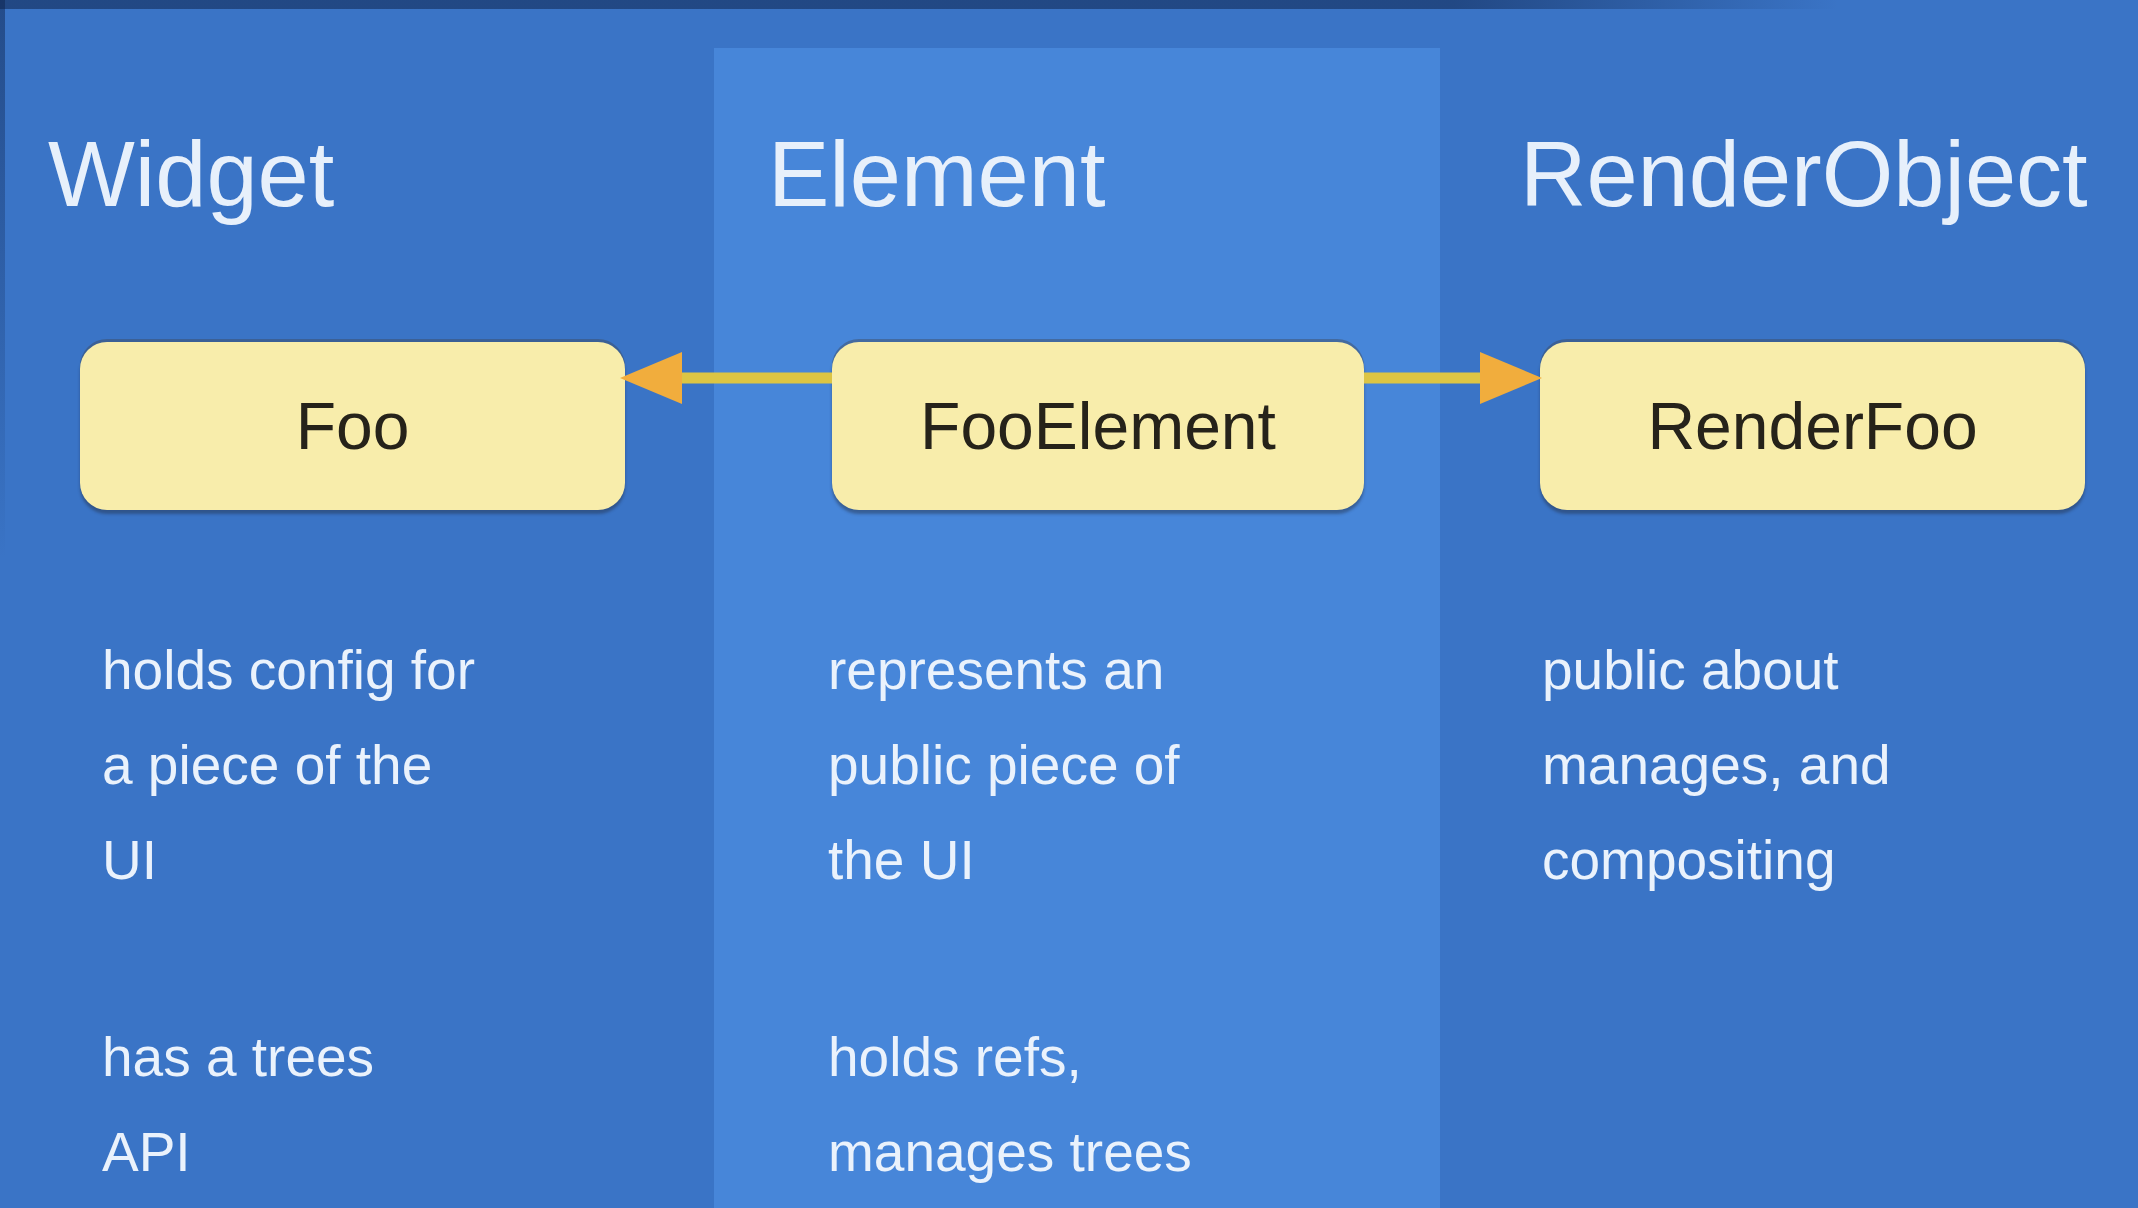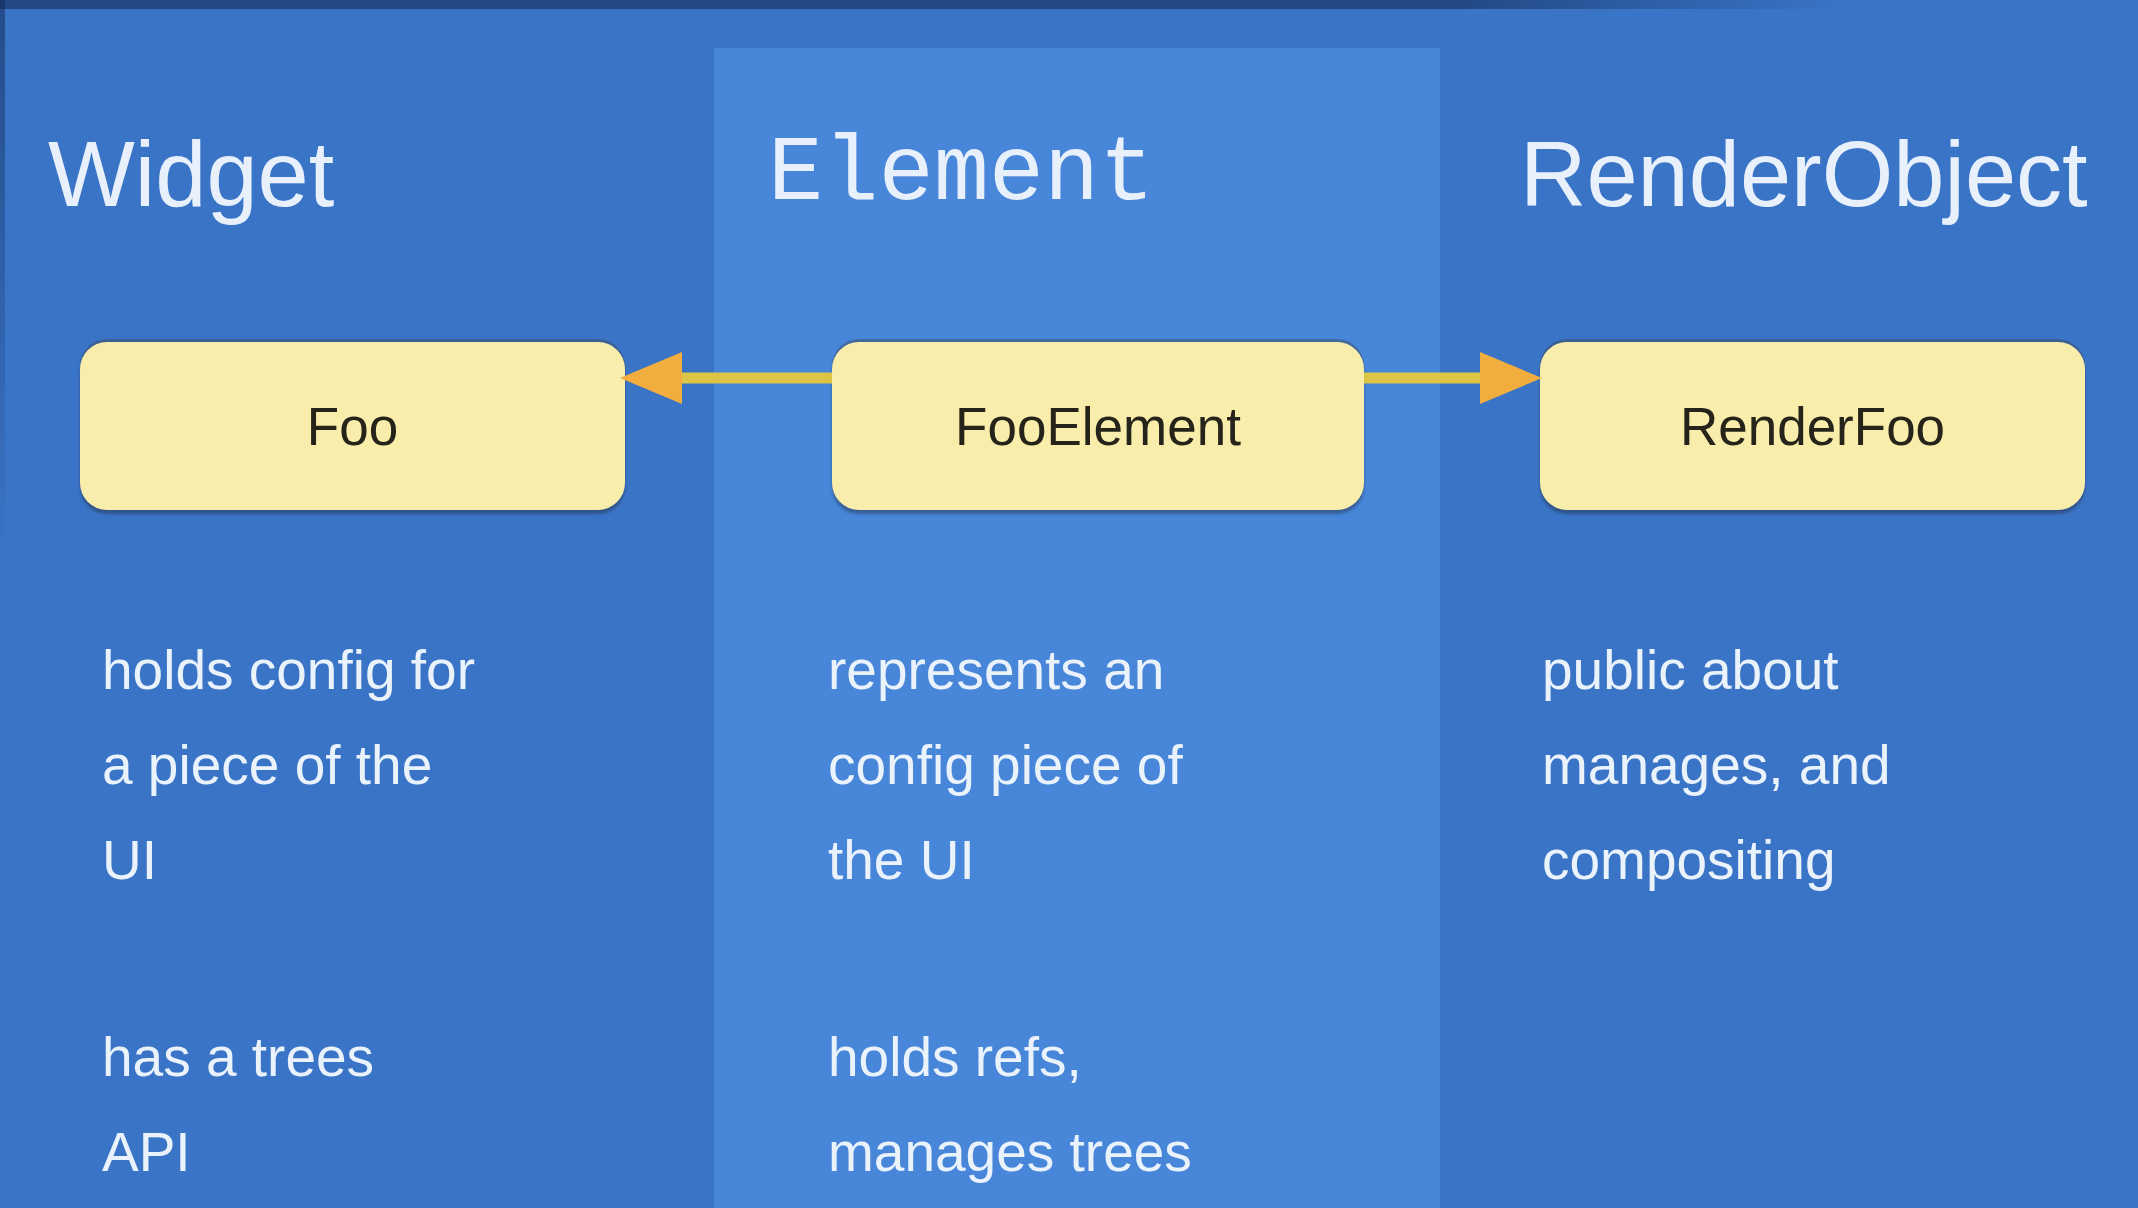--- a/index.html
+++ b/index.html
@@ -37,39 +37,39 @@
     position: absolute;
     top: 76px;
     margin: 0;
     font-size: 92px;
     font-weight: 400;
     line-height: 1.1;
     letter-spacing: 0px;
     color: var(--heading-text);
   }
   .col-left  .heading { left: 48px; }
-  .col-mid   .heading { left: 54px; font-family: Liberation Mono, monospace; }
+  .col-mid   .heading { left: 54px; }
   .col-right .heading { left: 80px; }
 
   .box {
     position: absolute;
     top: 294px;
     height: 168px;
     border-radius: 27px;
     background: var(--box-fill);
     box-shadow: 0 -3px 0 rgba(62,74,92,0.45), 0 4px 3px rgba(35,46,68,0.45);
     display: flex;
     align-items: center;
     justify-content: center;
   }
   .col-left  .box { left: 80px;  width: 545px; }
   .col-mid   .box { left: 118px; width: 532px; }
   .col-right .box { left: 100px; width: 545px; }
   .box-label {
-    font-size: 53px;
+    font-size: 66px;
     color: var(--box-text);
     white-space: nowrap;
   }
 
   .para {
     position: absolute;
     font-size: 55px;
     line-height: 95px;
     color: var(--body-text);
   }
@@ -107,21 +107,21 @@
     </div>
   </section>
 
   <section class="column col-mid">
     <h1 class="heading">Element</h1>
     <div class="box">
       <span class="box-label">FooElement</span>
     </div>
     <div class="para para-1">
       <div class="line">represents an</div>
-      <div class="line">config piece of</div>
+      <div class="line">public piece of</div>
       <div class="line">the UI</div>
     </div>
     <div class="para para-2">
       <div class="line">holds refs,</div>
       <div class="line">manages trees</div>
     </div>
   </section>
 
   <section class="column col-right">
     <h1 class="heading">RenderObject</h1>

